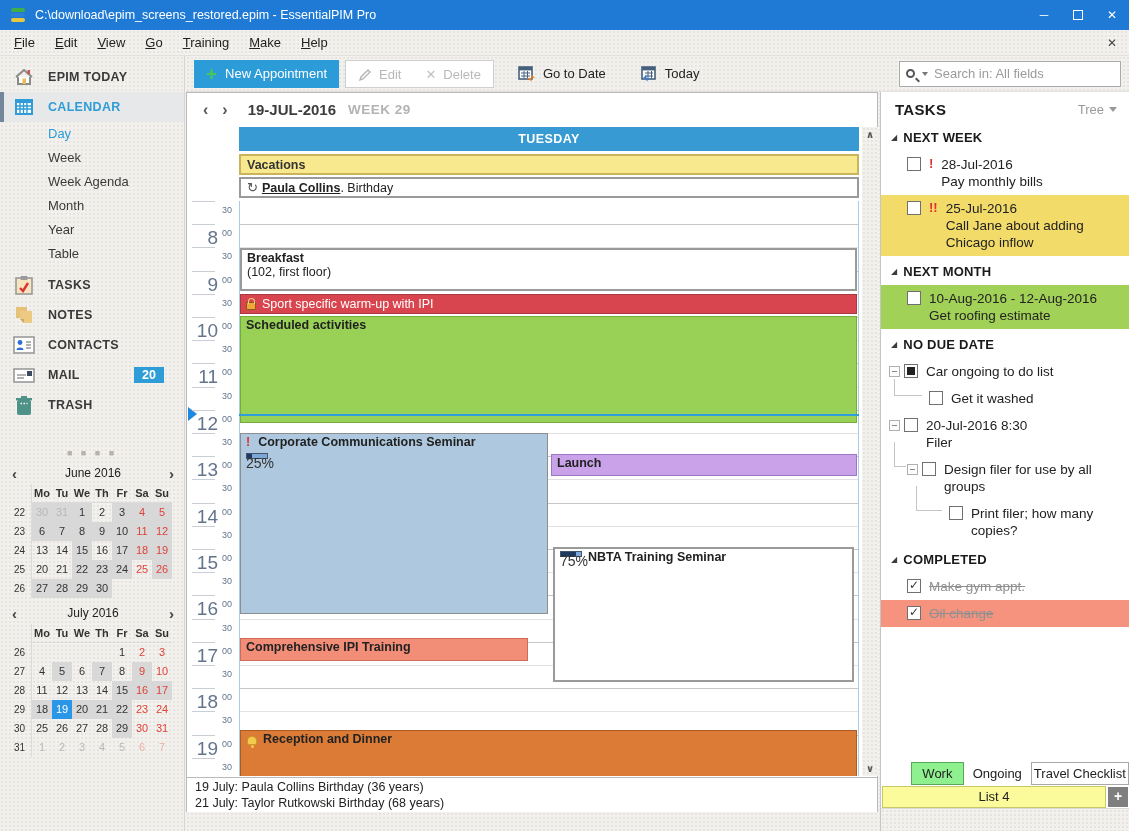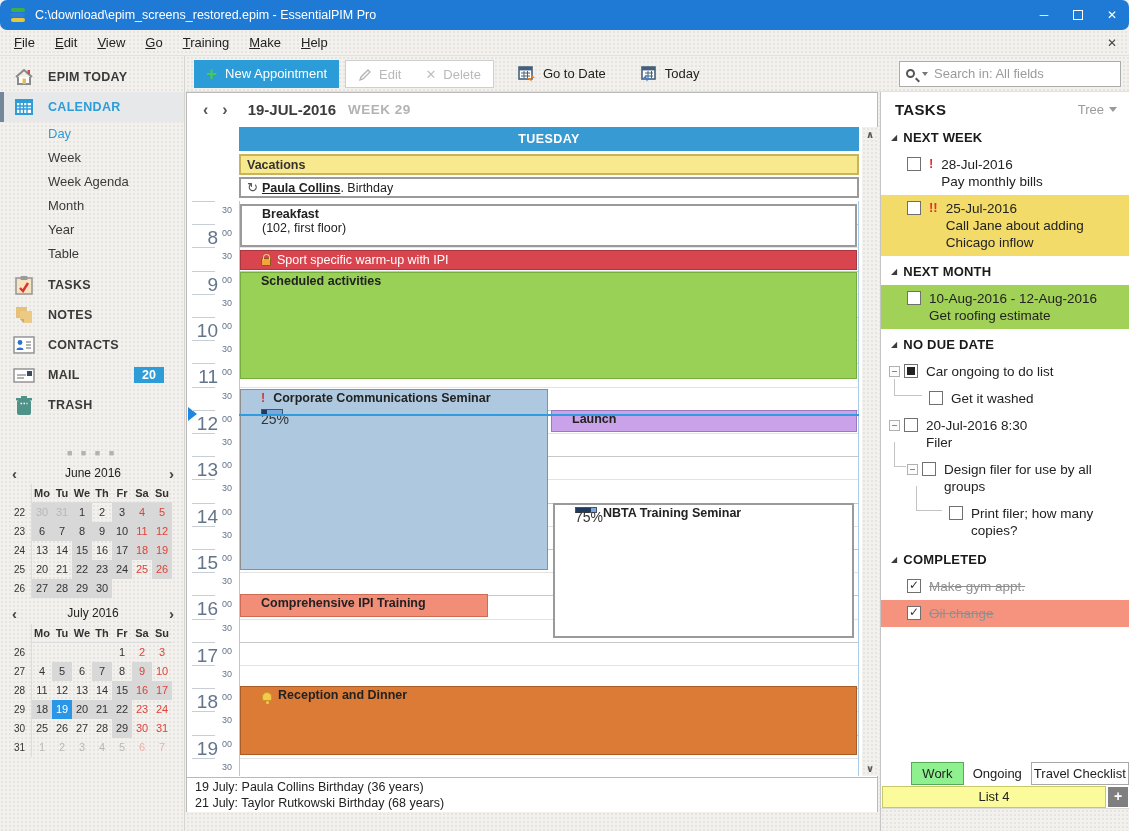--- a/index.html
+++ b/index.html
@@ -4,21 +4,21 @@
 <style>
   * { margin:0; padding:0; box-sizing:border-box; }
   html,body { font-family:"Liberation Sans","DejaVu Sans",sans-serif; }
   #app { position:relative; width:1129px; height:831px; background:#f0f0f0; overflow:hidden;
          font-size:13px; color:#333; }
   .dotted { background-color:#f3f1ee;
     background-image:radial-gradient(#e7e4df 1px, transparent 1px); background-size:4px 4px; }
 
   
   #titlebar { position:absolute; left:0; top:0; width:100%; height:30px; background:#1e7ad5;
-              display:flex; align-items:center; color:#fff;border-radius:7px; }
+              display:flex; align-items:center; color:#fff; }
   #titlebar .logo { margin:0 8px 0 9px; }
   #titlebar .title { font-size:12.5px; }
   .win-btns { margin-left:auto; display:flex; height:100%; }
   .win-btn { width:34px; height:100%; display:flex; align-items:center; justify-content:center;
              font-size:12px; color:#fff; cursor:default; }
   .win-btn .maxbox { width:10px; height:10px; border:1px solid #fff; display:block; }
 
   
   #menubar { position:absolute; left:0; top:30px; width:100%; height:26px; display:flex;
              align-items:center; padding-left:4px; border-bottom:1px solid #e3e1de; }
@@ -101,21 +101,21 @@
   .g-line.hour { background:#c7c7c7; } .g-line.half { background:#e3e3e3; }
   .g-tick { position:absolute; left:5px; width:23px; height:1px; background:#c9ced4; }
   .g-lab { position:absolute; width:52px; }
   .g-hour { position:absolute; right:21px; top:0; font-size:19px; color:#64748b; }
   .g-min { position:absolute; right:7px; top:1px; font-size:9px; color:#64748b; }
   .vgl { position:absolute; top:0; bottom:0; width:1px; background:#abcce9; }
   .now-line { position:absolute; left:52px; width:620px; height:2px; background:#2f9ce0; }
   .now-tri { position:absolute; left:1px; width:0; height:0; border-top:7px solid transparent;
              border-bottom:7px solid transparent; border-left:9px solid #1f87e0; }
 
-  .ev { position:absolute; padding:1px 20px; font-size:12.5px; overflow:hidden; }
+  .ev { position:absolute; padding:1px 5px; font-size:12.5px; overflow:hidden;margin-top:44px; }
   .ev-t { font-weight:600; color:#222; }
   .ev .b { font-weight:700; }
   .ev-s { color:#222; }
   .ev-white { background:#fff; border:2px solid #9a9a9a; }
   .ev-red { background:#d8454e; border:1px solid #a83740; color:#fff; display:flex; align-items:center; }
   .ev-red .ev-t { color:#fff; font-weight:400; margin-left:6px; }
   .ev-green { background:#98d155; border:1px solid #74ad3c; }
   .ev-steel { background:#aec9df; border:1px solid #8e8e8e; }
   .ev-purple { background:#c9a2e9; border:1px solid #9b79c2; }
   .ev-salmon { background:#f28e78; border:1px solid #cf6a55; }
@@ -546,21 +546,21 @@
           <div class="nb">
             <span class="prog" style="margin-top:1px">
               <span class="bar">
                   <i style="width:75%"></i>
                 </span>
               <span class="pv">75%</span>
             </span>
             <span class="ev-t b">NBTA Training Seminar</span>
           </div>
         </div>
-        <div class="ev ev-salmon" style="left:53px;top:393px;width:248px;height:23px">
+        <div class="ev ev-salmon" style="left:53px;top:393px;width:288px;height:23px">
           <div class="ev-t">Comprehensive IPI Training</div>
         </div>
         <div class="ev ev-orange" style="left:53px;top:485px;width:617px;height:69px">
           <span class="bell"></span>
           <span class="ev-t">Reception and Dinner</span>
         </div>
 
         <div class="now-line" style="top:213px"></div>
         <div class="now-tri" style="top:206px"></div>
       <div class="g-tick" style="top: 0px;"></div>

